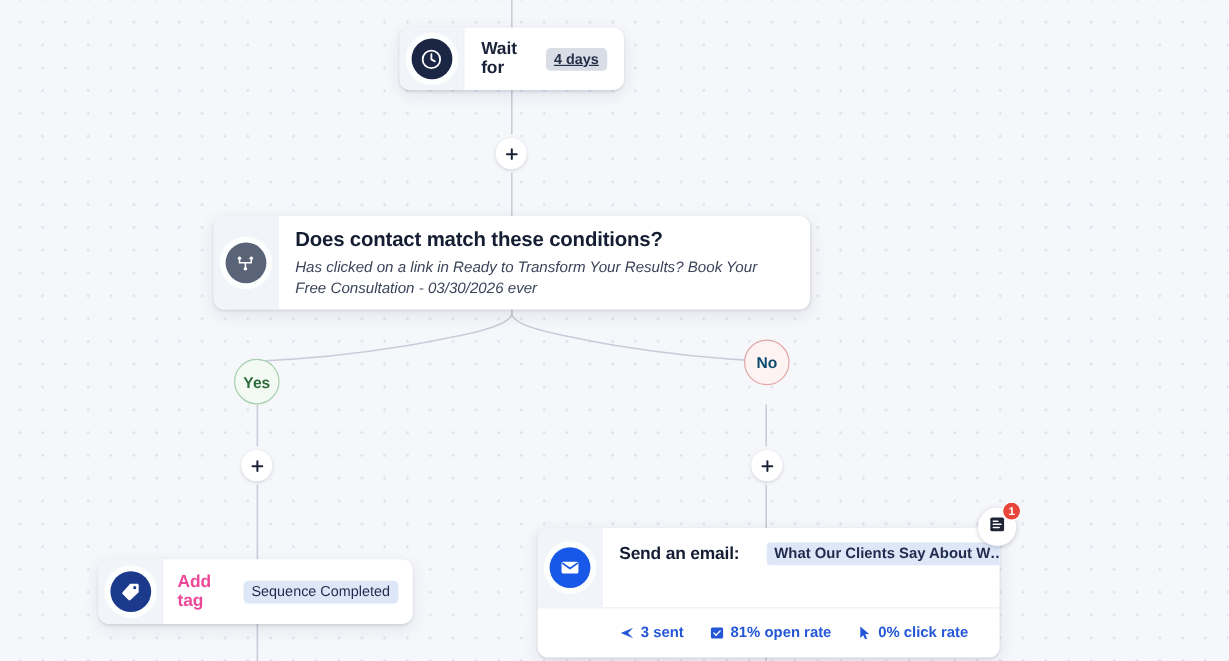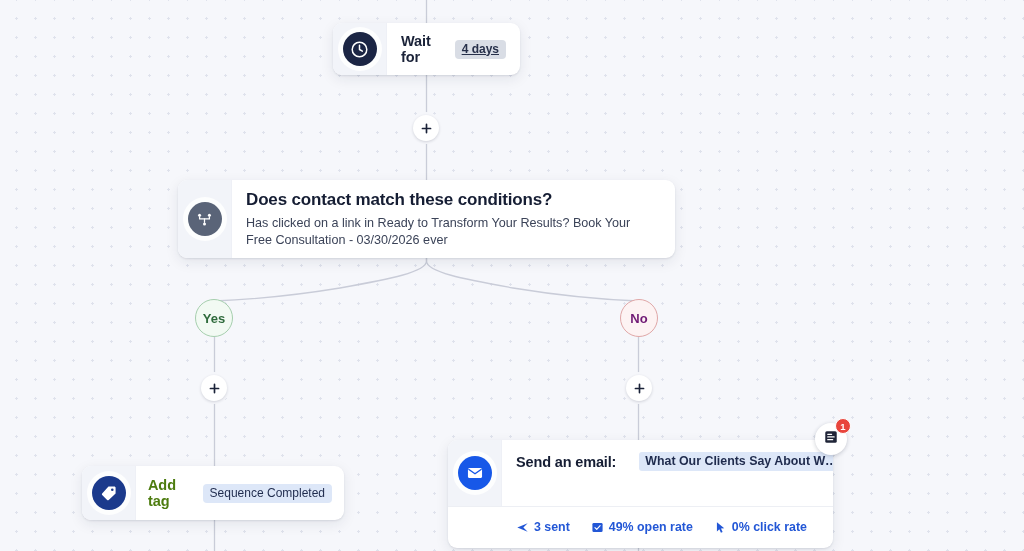--- a/index.html
+++ b/index.html
@@ -83,60 +83,60 @@
   }
 
   
   #cond-card { left: 178px; top: 180px; width: 497px; height: 78px; }
   #cond-card .card-body { padding: 11px 16px 11px 14px; justify-content: center; }
   .cond-title {
     font-size: 17px; font-weight: 700; color: #151d33;
     letter-spacing: -.15px; margin-bottom: 5px;
   }
   .cond-desc {
-    font-size: 12.6px; color: #3b4358; line-height: 1.33; max-width: 400px;
+    font-size: 12.6px; color: #3b4358; line-height: 1.33; max-width: 400px; font-style: italic;
   }
 
   
   .branch-pill {
     position: absolute;
     width: 38px; height: 38px;
     border-radius: 50%;
     display: flex; align-items: center; justify-content: center;
     font-size: 13px; font-weight: 600;
     border: 1px solid;
   }
   #pill-yes {
     left: 195px; top: 299px;
     background: #f2faf3; border-color: #a6cfae; color: #2f6b3c;
   }
   #pill-no {
-    left: 620px; top: 299px;
-    background: #fdf3f3; border-color: #e0a7a7; color: #701a75;
+    left: 620px; top: 283px;
+    background: #fdf3f3; border-color: #e0a7a7; color: #0c4a6e;
   }
 
   
   .plus-btn {
     position: absolute;
     width: 26px; height: 26px;
     border-radius: 50%;
     background: #ffffff;
     box-shadow: 0 1px 3px rgba(23,30,56,.17), 0 0 0 3px #f6f7fb;
     display: flex; align-items: center; justify-content: center;
     cursor: pointer;
   }
   .plus-btn svg { display: block; }
   #plus-top { left: 413px; top: 115px; }
   #plus-yes { left: 201px; top: 375px; }
   #plus-no  { left: 626px; top: 375px; }
 
   
   #tag-card { left: 82px; top: 466px; width: 262px; height: 54px; }
   .tag-row { display: flex; align-items: center; gap: 8px; padding: 0 12px; height: 100%; }
-  .tag-label { font-size: 14.5px; font-weight: 700; color: #4d7c0f; letter-spacing: -.1px; }
+  .tag-label { font-size: 14.5px; font-weight: 700; color: #ec4899; letter-spacing: -.1px; }
   .chip-blue {
     background: #dde7f8;
     color: #1f2b4d;
     font-size: 12px;
     font-weight: 400;
     padding: 3px 7px 4px;
     border-radius: 4px;
     line-height: 1;
     white-space: nowrap;
   }
@@ -332,21 +332,21 @@
         <span class="stat-text">3 sent</span>
       </div>
 
       <div class="stat">
         <span>
           <svg width="13" height="13" viewBox="0 0 24 24">
             <rect x="2.6" y="3.6" width="18.8" height="16.8" rx="2.4" fill="#2357d6"></rect>
             <path d="M7.3 12.1 L10.6 15.4 L16.8 8.7" fill="none" stroke="#ffffff" stroke-width="2.1" stroke-linecap="round" stroke-linejoin="round"></path>
           </svg>
         </span>
-        <span class="stat-text">49% open rate</span>
+        <span class="stat-text">81% open rate</span>
       </div>
 
       <div class="stat">
         <span>
           <svg width="13" height="13" viewBox="0 0 24 24">
             <path d="M5.4 2.1 L5.4 19.6 L9.8 15.3 L12.8 21.8 L15.9 20.3 L12.9 14 L18.9 13.6 Z" fill="#2357d6"></path>
           </svg>
         </span>
         <span class="stat-text">0% click rate</span>
       </div>

